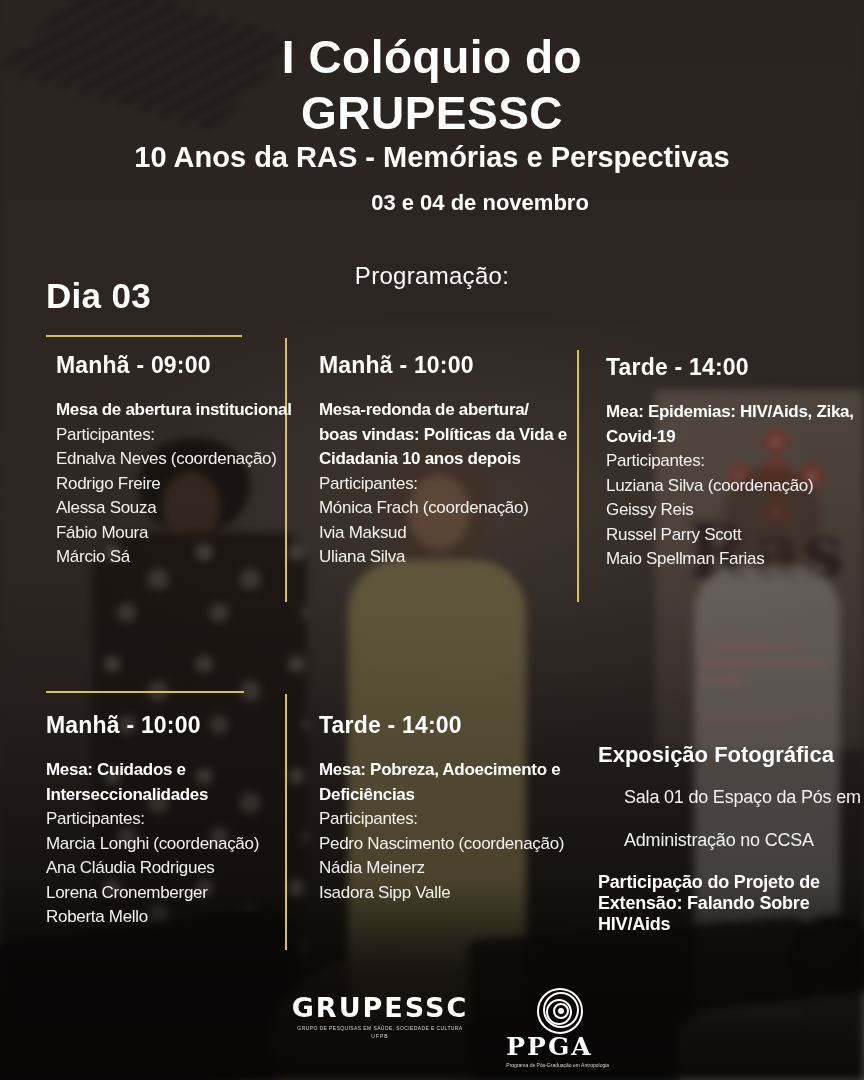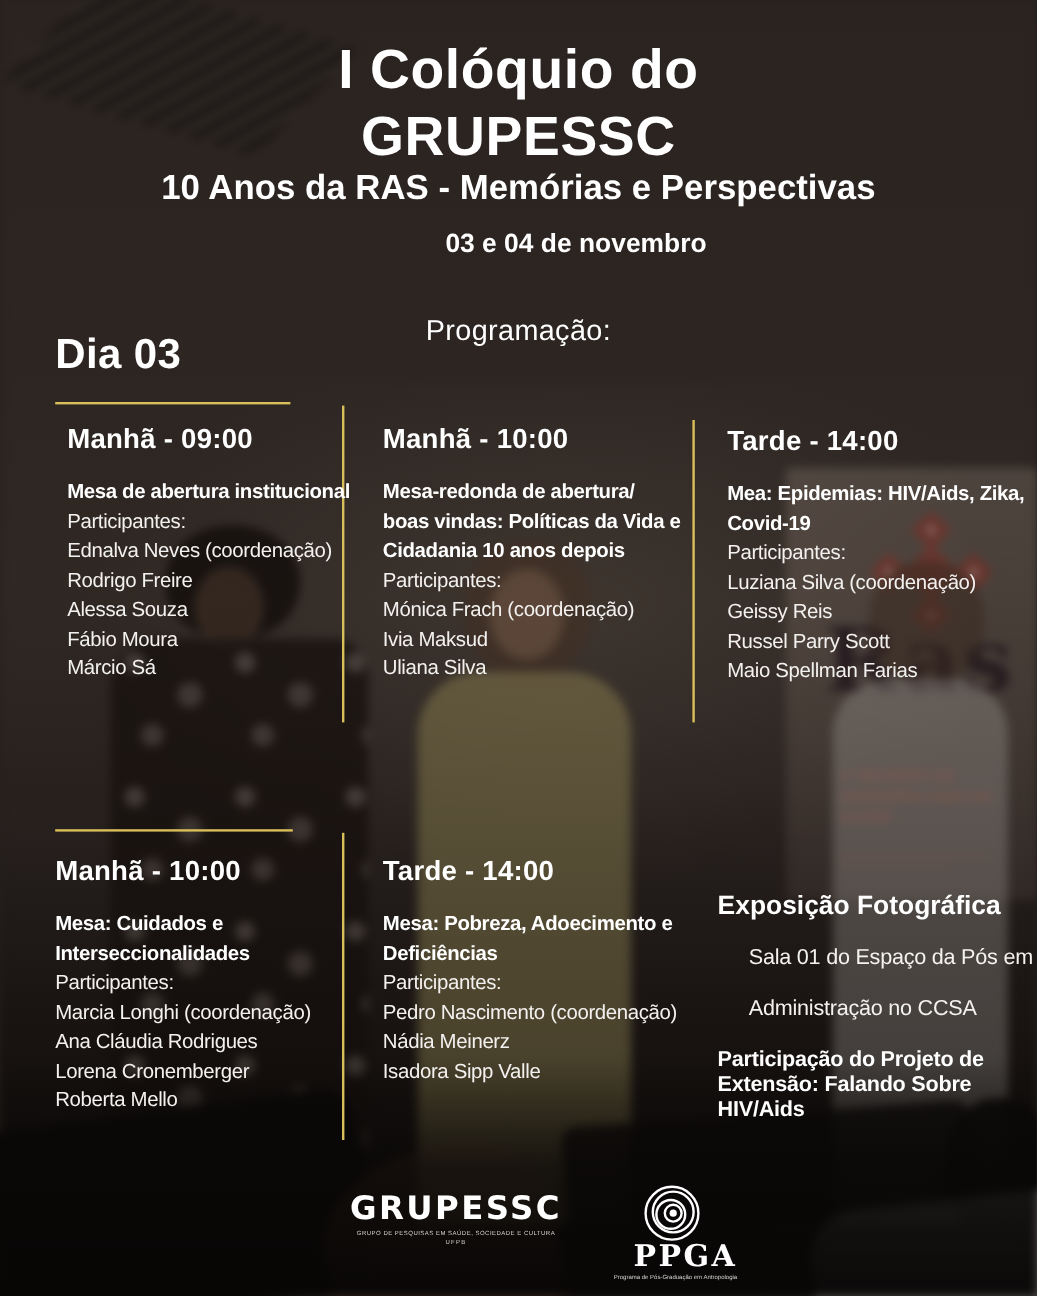--- a/index.html
+++ b/index.html
@@ -71,21 +71,21 @@
   .expo-title{font-size:22px;font-weight:700;margin:0 0 9px;}
   .expo-line{font-size:18px;line-height:27px;margin:16px;padding-left:10px;color:#f4f2f0;white-space:nowrap;letter-spacing:-.2px;}
   .expo-note{font-size:18px;font-weight:700;line-height:21px;margin:18px 0 0;letter-spacing:-.2px;}
 
   .footer{position:absolute;left:0;top:986px;width:864px;display:flex;justify-content:center;
     align-items:flex-start;gap:38px;padding-left:42px;box-sizing:border-box;}
   .g-block{text-align:center;margin-top:8px;}
   .g-name{font-family:"DejaVu Sans",sans-serif;font-size:27px;font-weight:900;letter-spacing:2px;line-height:28px;}
   .g-cap{font-size:5px;letter-spacing:.4px;color:#d9d5d1;margin-top:3px;}
   .g-cap2{font-size:5px;letter-spacing:1px;color:#d9d5d1;margin-top:2px;}
-  .p-block{text-align:right;}
+  .p-block{text-align:left;}
   .p-name{font-family:"DejaVu Serif",serif;font-size:25px;font-weight:700;letter-spacing:2px;line-height:26px;margin-top:-2px;}
   .p-cap{font-size:5px;color:#d9d5d1;width:108px;margin:2px auto 0;line-height:7px;}
 </style>
 </head>
 <body>
 
 <div class="poster">
 
   <div class="bg">
     <div class="shape vent"></div>

